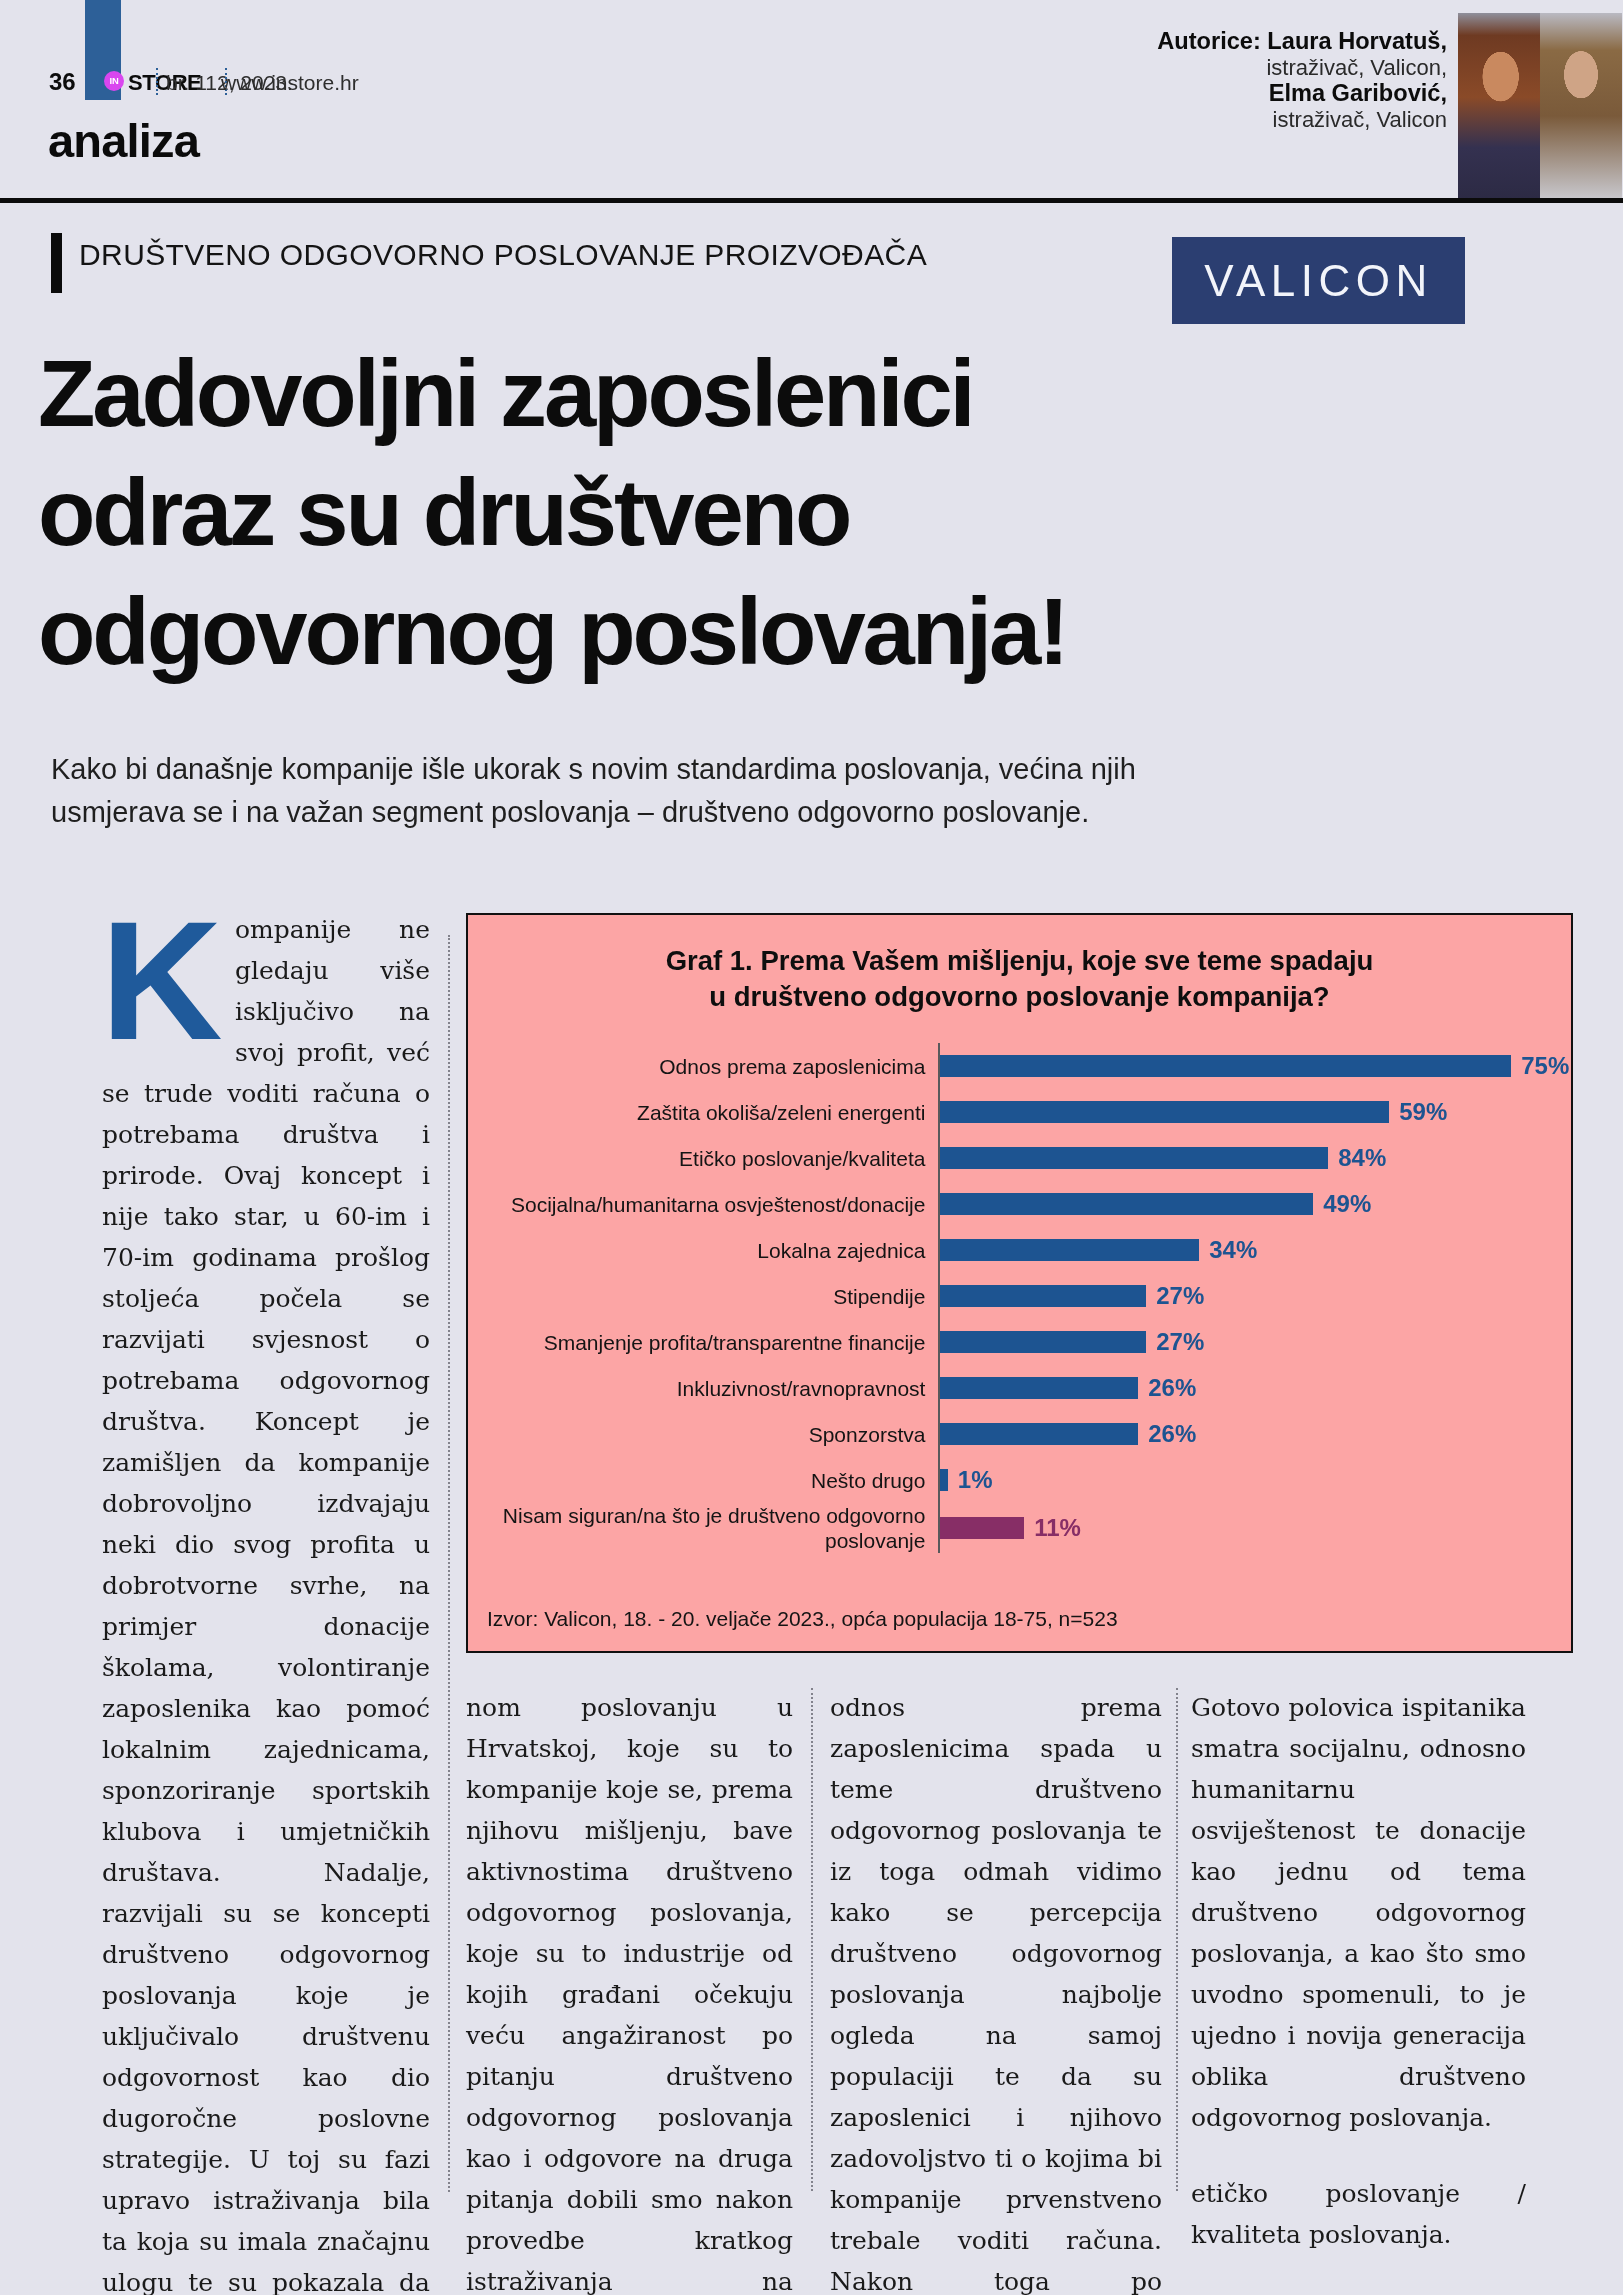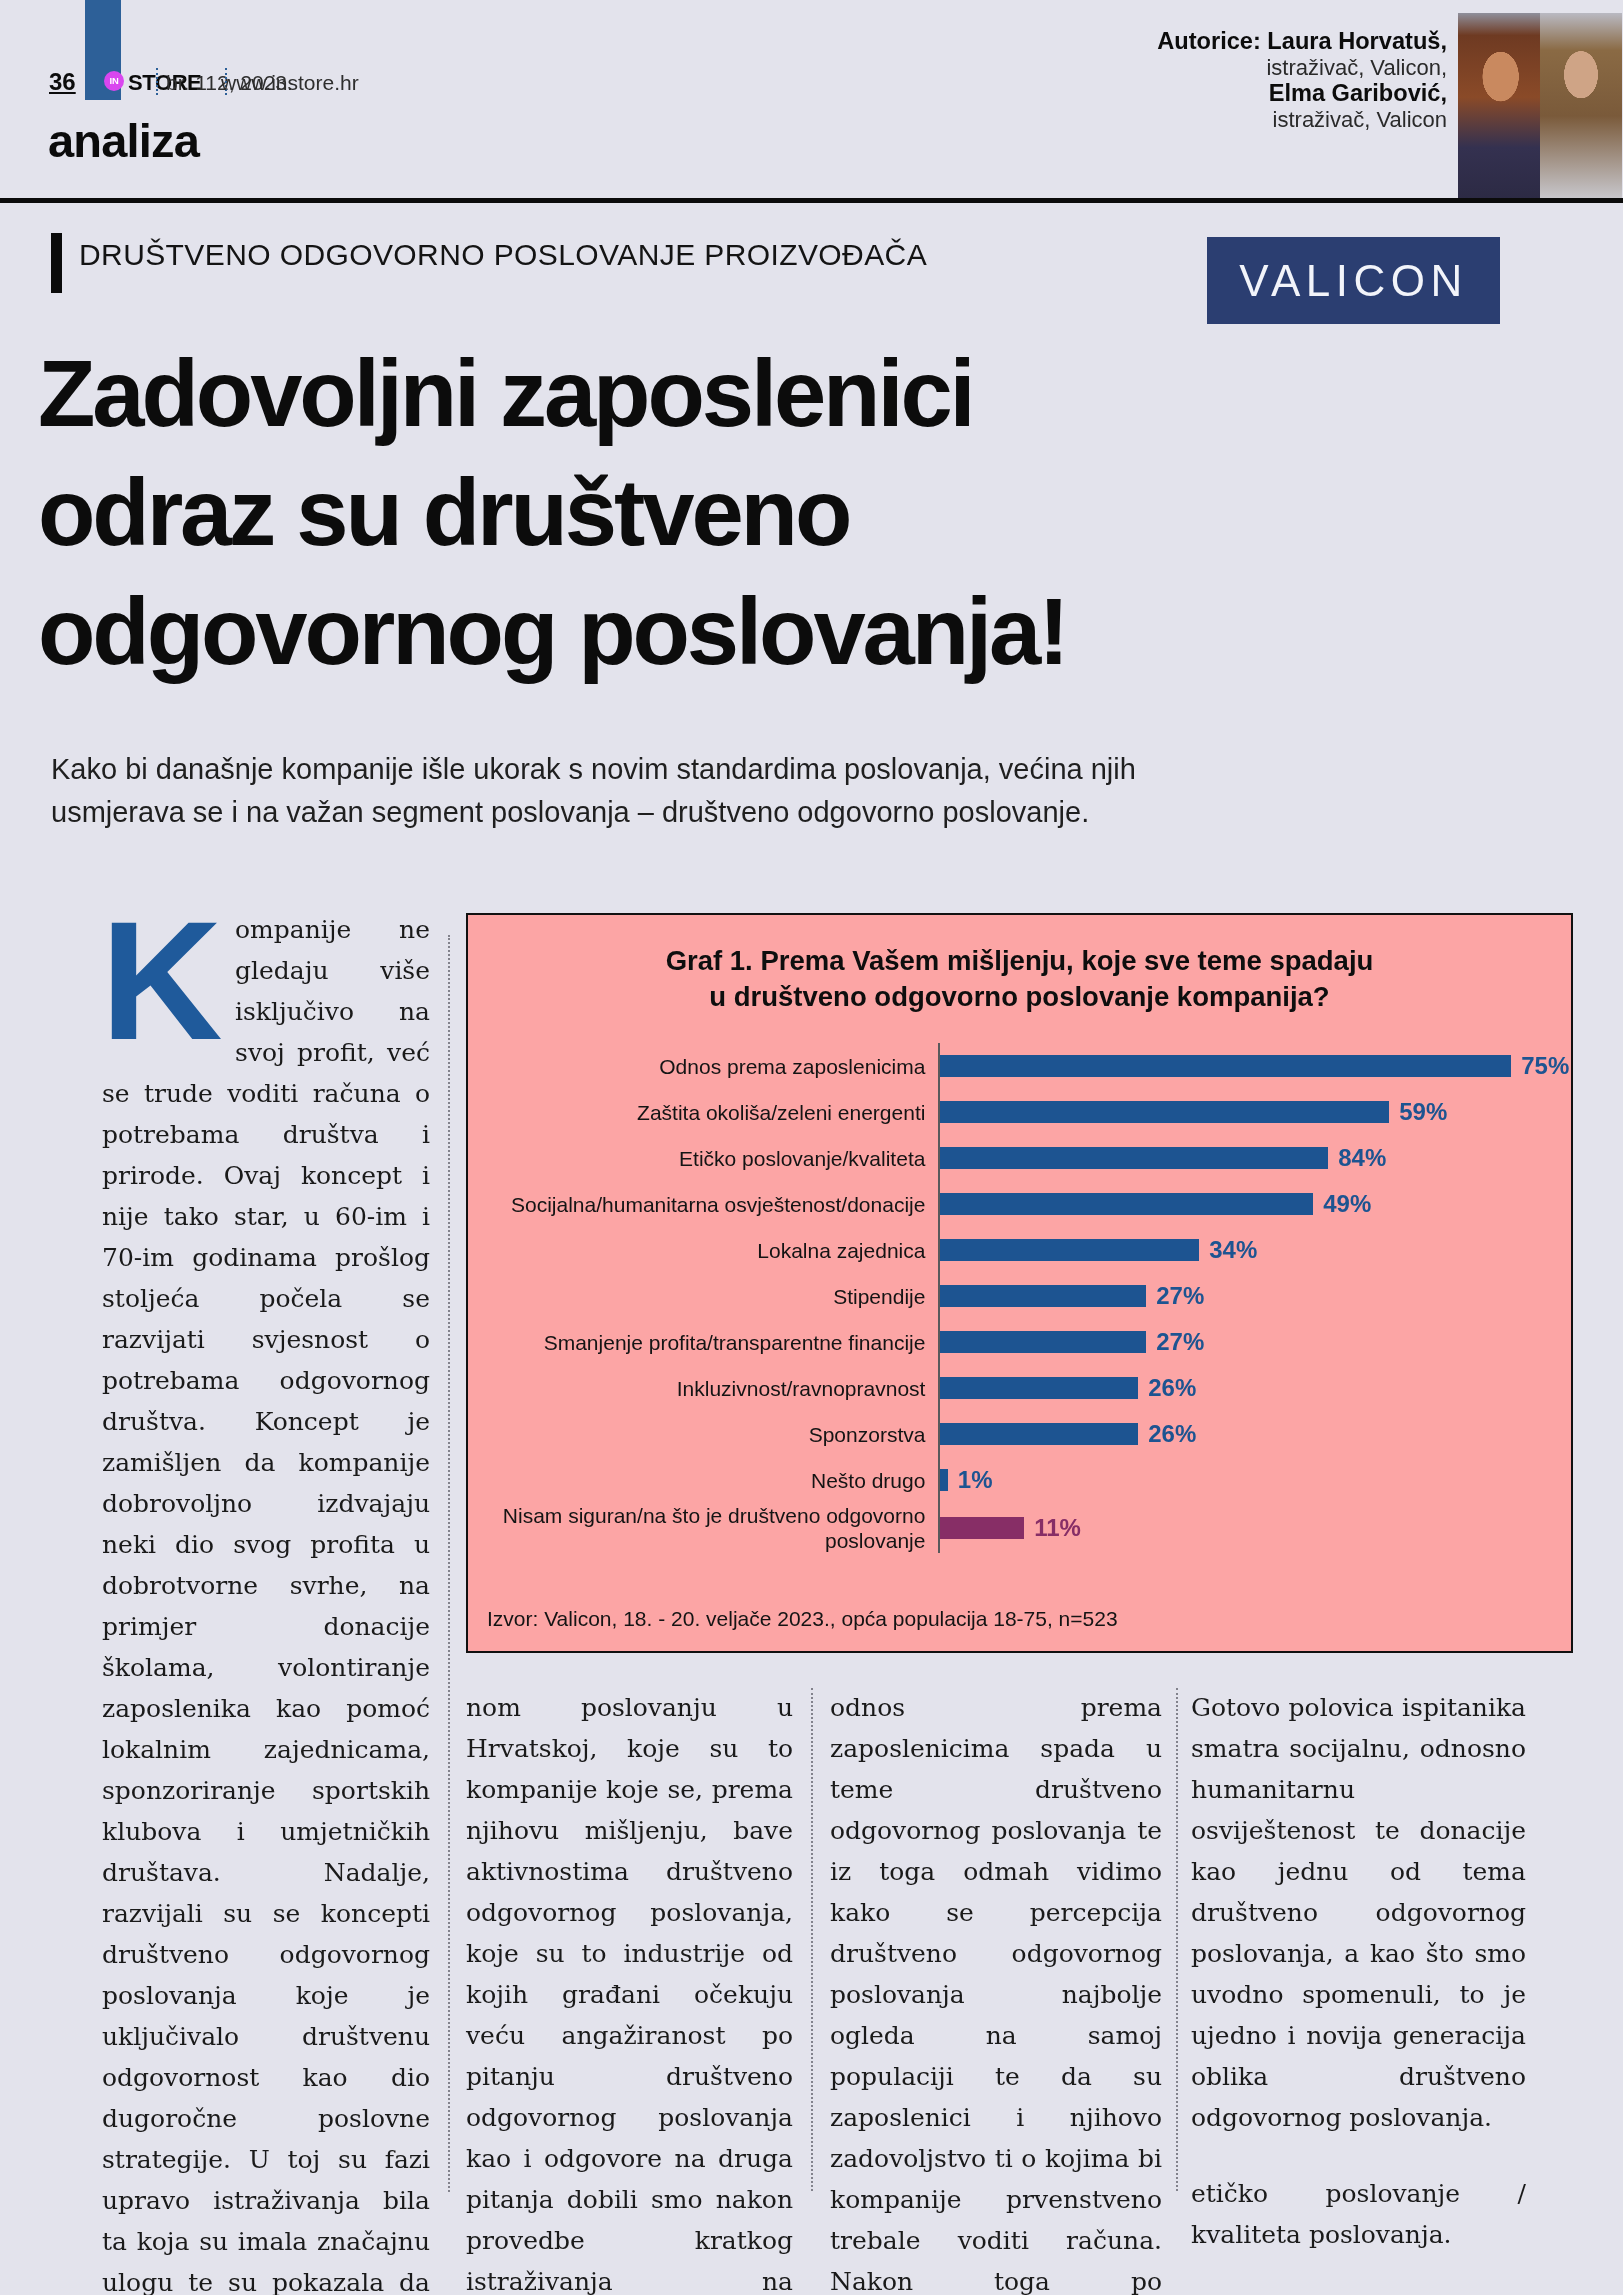--- a/index.html
+++ b/index.html
@@ -1,21 +1,21 @@
 <!DOCTYPE html>
 <html lang="hr" style="font-size:12.6px"><head>
 <meta charset="utf-8">
 <style>
   html,body{margin:0;padding:0;background:#bfbfc9;}
   .page{position:relative;width:1623px;height:2295px;background:#e3e3ec;overflow:hidden;
         font-family:"Liberation Sans",sans-serif;color:#161616;}
   .abs{position:absolute;}
 
   
-  .page-num{left:49px;top:68px;font:700 24px "Liberation Sans",sans-serif;color:#0c0c0c;text-decoration:underline;}
+  .page-num{left:49px;top:68px;font:700 24px "Liberation Sans",sans-serif;color:#0c0c0c;}
   .logo-bar{left:85px;top:0;width:36px;height:100px;background:#2d6098;}
   .logo-circle{left:104px;top:71px;width:20.4px;height:20.4px;border-radius:50%;background:#d946ef;
                color:#fff;font:700 9.4px/20.4px "Liberation Sans",sans-serif;text-align:center;}
   .logo-store{left:128px;top:70px;font:800 22px "Liberation Sans",sans-serif;color:#0b0b0b;letter-spacing:-0.4px;}
   .vdots{top:68px;height:27px;border-left:2.4px dotted #2d6098;width:0;}
   .hdr-meta{top:71px;font:400 21px "Liberation Sans",sans-serif;color:#2e2e2e;}
   .section-word{left:48px;top:113px;font:800 47px "Liberation Sans",sans-serif;color:#0b0b0b;letter-spacing:-0.8px;}
   .authors{right:176px;top:28px;text-align:right;line-height:27px;}
   .authors .b{font:800 23.6px/27px "Liberation Sans",sans-serif;color:#0c0c0c;}
   .authors .r{font:400 22px/25px "Liberation Sans",sans-serif;color:#2a2a2a;}
@@ -25,21 +25,21 @@
       linear-gradient(180deg,#8f8f9b 0%,#6e3a22 12%,#8a4a28 45%,#343150 72%,#2c2a44 100%);}
   .photo2{left:1540px;background:
       radial-gradient(ellipse 28px 39px at 50% 33%, #cfa486 0 60%, rgba(0,0,0,0) 61%),
       linear-gradient(180deg,#b9b9c2 0%,#8a6a44 20%,#7a5a3a 55%,#c9c9cf 100%);}
   .top-rule{left:0;top:198px;width:1623px;height:4.7px;background:#0b0b0b;}
 
   
   .kicker-bar{left:51px;top:233px;width:11px;height:60px;background:#0b0b0b;}
   .kicker{left:79px;top:238px;font:300 30px "Liberation Sans",sans-serif;color:#141414;letter-spacing:0.4px;}
   .valicon{left:1172px;top:237px;width:293px;height:87px;background:#2b3e71;
-           color:#f2f4fa;font:300 44px/87px "Liberation Sans",sans-serif;text-align:center;letter-spacing:5.5px;margin-left:35px;}
+           color:#f2f4fa;font:300 44px/87px "Liberation Sans",sans-serif;text-align:center;letter-spacing:5.5px;}
 
   
   .headline{left:38px;top:334px;font:700 94px/119px "Liberation Sans",sans-serif;color:#0c0c0c;
             letter-spacing:-3.1px;white-space:pre-line;}
   .lead{left:51px;top:748px;width:1414px;font:400 29px/43px "Liberation Sans",sans-serif;color:#1f1f1f;
         white-space:pre-line;}
 
   
   .bodycol{font-family:"DejaVu Serif","Liberation Serif",serif;font-size:25px;line-height:41px;
            text-align:justify;color:#1a1a1a;hyphens:auto;}

